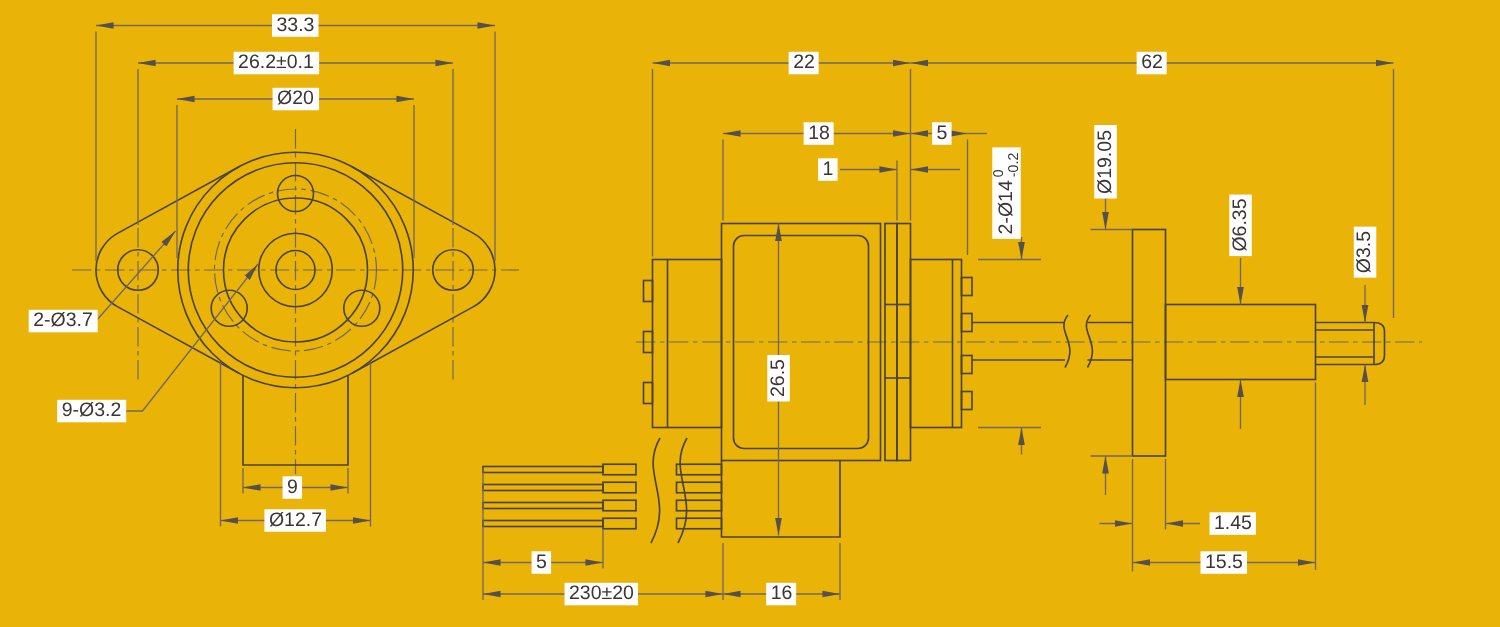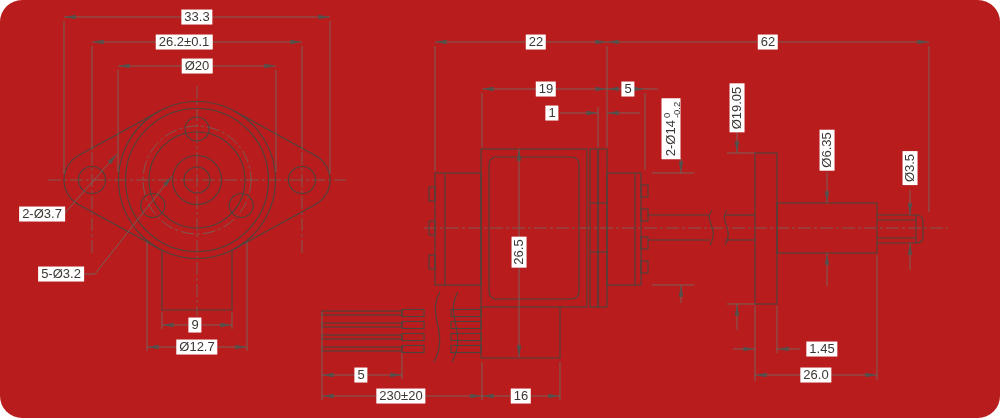--- a/index.html
+++ b/index.html
@@ -1,17 +1,17 @@
 <!DOCTYPE html>
 <html><head>
 <meta charset="utf-8">
 <style>
   html,body{margin:0;padding:0;background:#fff;}
-  #canvas{position:relative;width:1000px;height:418px;background:#b91c1c;overflow:hidden;
-          font-family:"Liberation Sans",sans-serif;border-radius:22px;}
+  #canvas{position:relative;width:1000px;height:418px;background:#eab308;overflow:hidden;
+          font-family:"Liberation Sans",sans-serif;}
   svg{position:absolute;left:0;top:0;}
   .ol{stroke:#4a443f;stroke-width:1.1;fill:none;}
   .dim{stroke:#6f6962;stroke-width:0.9;fill:none;}
   .cl{stroke:#6f6962;stroke-width:0.8;fill:none;stroke-dasharray:13 3 3 3;}
   .dim-label{position:absolute;font-size:13px;color:#3b3633;background:#fff;padding:0 3px;
              transform:translate(-50%,-50%);white-space:nowrap;line-height:1.15;}
   .dim-label.vert{transform:translate(-50%,-50%) rotate(-90deg);}
   .comp{display:inline-flex;align-items:center;gap:2px;}
   .tol-stack{display:inline-flex;flex-direction:column;line-height:1;font-size:9.5px;text-align:left;}
 </style>
@@ -180,43 +180,43 @@
       <line x1="482" y1="396" x2="560" y2="396" marker-start="url(#arr)" marker-end="url(#arr)"></line>
       <line x1="560" y1="362" x2="560" y2="400"></line>
     </g>
   </g>
 </svg>
 
 <div class="dim-label" style="left:197px;top:17px">33.3</div>
 <div class="dim-label" style="left:184px;top:42px">26.2±0.1</div>
 <div class="dim-label" style="left:197px;top:66px">Ø20</div>
 <div class="dim-label" style="left:42px;top:214px">2-Ø3.7</div>
-<div class="dim-label" style="left:61px;top:274px">5-Ø3.2</div>
+<div class="dim-label" style="left:61px;top:274px">9-Ø3.2</div>
 <div class="dim-label" style="left:195px;top:325px">9</div>
 <div class="dim-label" style="left:197px;top:347px">Ø12.7</div>
 
 <div class="dim-label" style="left:536px;top:42px">22</div>
 <div class="dim-label" style="left:768px;top:42px">62</div>
-<div class="dim-label" style="left:546px;top:89px">19</div>
+<div class="dim-label" style="left:546px;top:89px">18</div>
 <div class="dim-label" style="left:628px;top:89px">5</div>
 <div class="dim-label" style="left:552px;top:113px">1</div>
 <div class="dim-label vert" style="left:519px;top:252px">26.5</div>
 
 <div class="dim-label vert" style="left:671px;top:129px">
   <span class="comp">
     <span>2-Ø14</span>
     <span class="tol-stack">
       <span>0</span>
       <span>-0.2</span>
     </span>
   </span>
 </div>
 
 <div class="dim-label vert" style="left:737px;top:108px">Ø19.05</div>
 <div class="dim-label vert" style="left:827px;top:150px">Ø6.35</div>
 <div class="dim-label vert" style="left:910px;top:168px">Ø3.5</div>
 <div class="dim-label" style="left:822px;top:349px">1.45</div>
-<div class="dim-label" style="left:816px;top:375px">26.0</div>
+<div class="dim-label" style="left:816px;top:375px">15.5</div>
 <div class="dim-label" style="left:361px;top:375px">5</div>
 <div class="dim-label" style="left:401px;top:396px">230±20</div>
 <div class="dim-label" style="left:521px;top:396px">16</div>
 
 </div>
 
 </body></html>

